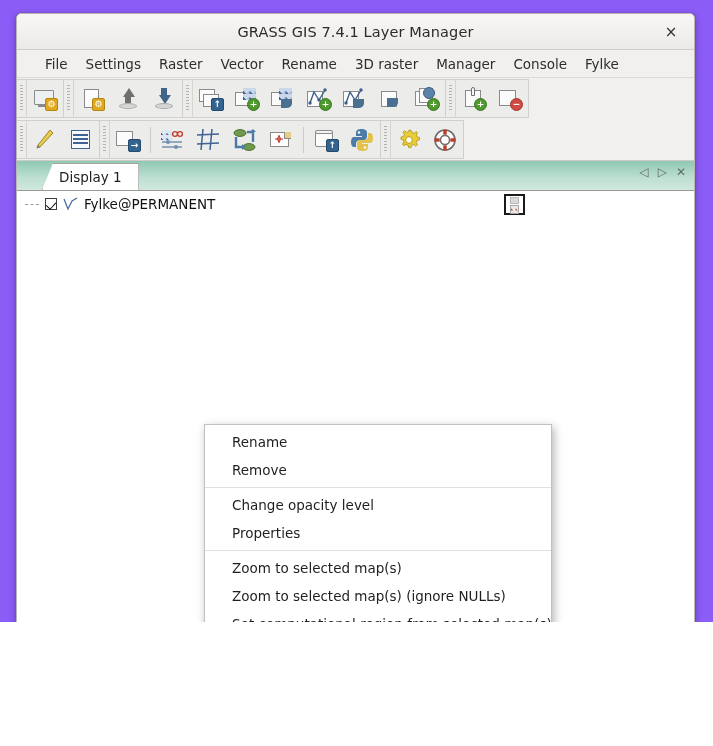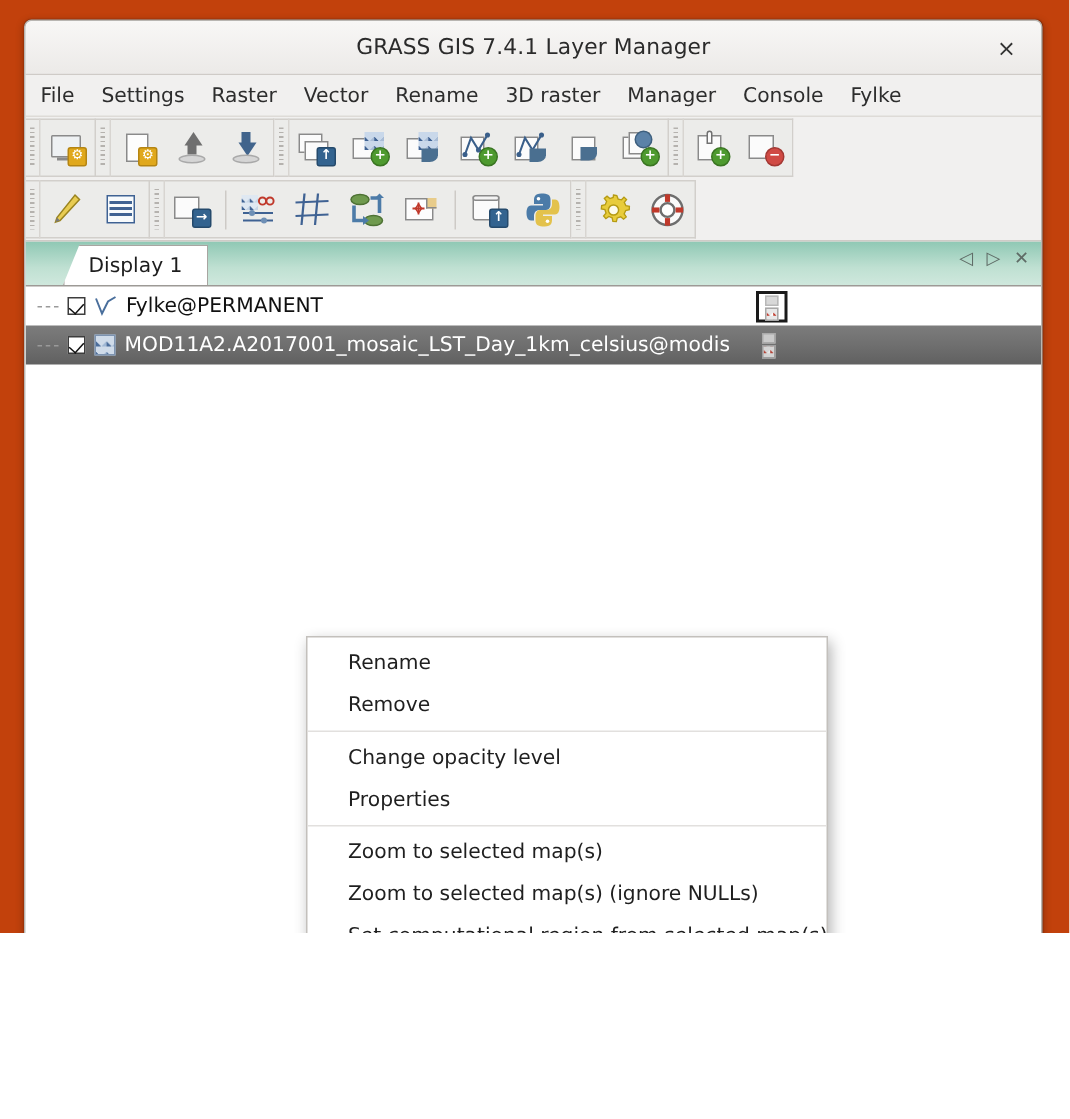--- a/index.html
+++ b/index.html
@@ -6,21 +6,21 @@
     margin: 0;
     padding: 0;
     background: #ffffff;
     font-family: "DejaVu Sans", sans-serif;
   }
   #root {
     position: relative;
     width: 713px;
     height: 622px;
     overflow: hidden;
-    background: #c2410c;
+    background: #8b5cf6;
   }
 
   
   .window {
     position: absolute;
     left: 16px;
     top: 13px;
     width: 679px;
     height: 722px;
     background: #f1f0ef;
@@ -61,21 +61,21 @@
     color: #333;
     cursor: pointer;
   }
 
   
   .menubar {
     height: 28px;
     background: #f1f0ef;
     display: flex;
     align-items: center;
-    padding-left: 1px;
+    padding-left: 19px;
     border-bottom: 1px solid #dedbd7;
     box-sizing: border-box;
   }
   .menu-item {
     font-size: 13.5px;
     color: #2d2d2d;
     padding: 3px 9px;
     cursor: default;
     white-space: nowrap;
   }
@@ -665,30 +665,20 @@
             <polyline points="1,2 5,12 9,4 14,1" fill="none" stroke="#4a6f9c" stroke-width="1.3"></polyline>
           </svg>
         </span>
         <span>Fylke@PERMANENT</span>
         <span class="layer-opacity-box">
           <span class="top-sq"></span>
           <span class="chk-sq"></span>
         </span>
       </div>
 
-      <div class="layer-row selected">
-        <span class="tree-dash"></span>
-        <span class="chk"></span>
-        <span class="rast-ic"></span>
-        <span>MOD11A2.A2017001_mosaic_LST_Day_1km_celsius@modis</span>
-        <span class="layer-opacity-box plain">
-          <span class="top-sq"></span>
-          <span class="chk-sq"></span>
-        </span>
-      </div>
 
       <div class="ctx-menu" id="ctx-menu">
           <div class="ctx-item">Rename</div>
           <div class="ctx-item">Remove</div>
           <div class="ctx-sep"></div>
           <div class="ctx-item">Change opacity level</div>
           <div class="ctx-item">Properties</div>
           <div class="ctx-sep"></div>
           <div class="ctx-item">Zoom to selected map(s)</div>
           <div class="ctx-item">Zoom to selected map(s) (ignore NULLs)</div>

